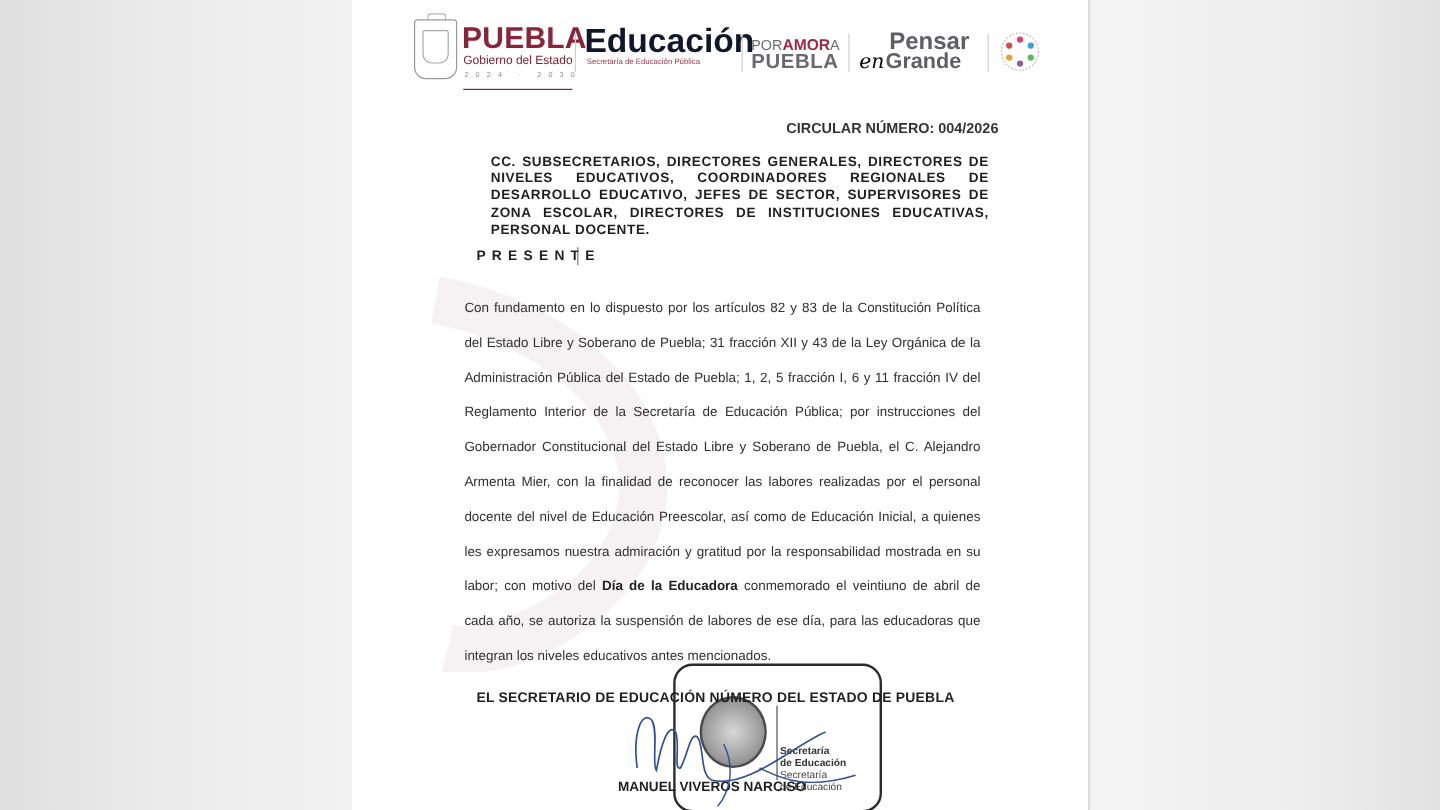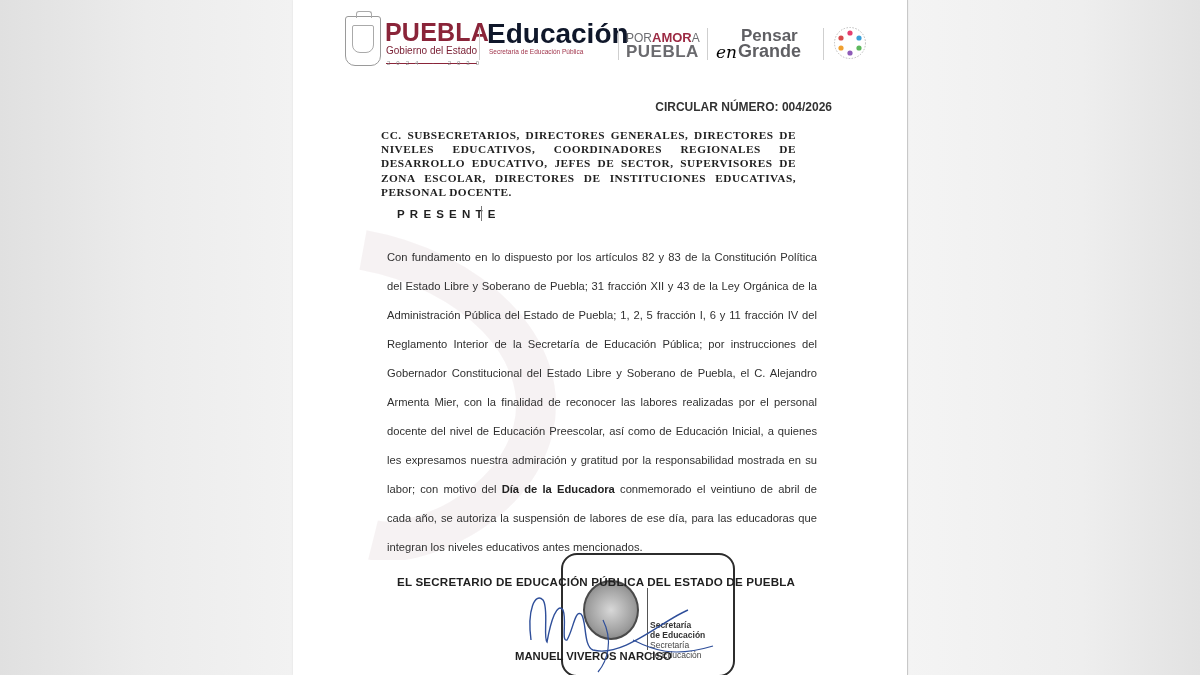--- a/index.html
+++ b/index.html
@@ -35,21 +35,21 @@
   .crest:after {
     content: ""; position: absolute; left: 10px; top: -6px; width: 14px; height: 6px;
     border: 1px solid #aaa; border-bottom: none; border-radius: 3px 3px 0 0;
   }
   .puebla-word {
     position: absolute; left: 42px; top: 6px; font-weight: bold; font-size: 25px;
     color: #8a2439; letter-spacing: 0.2px; line-height: 25px;
   }
   .puebla-sub {
     position: absolute; left: 43px; top: 31px; font-size: 10px; color: #7b2236; line-height: 11px;
-    border-bottom: 1px solid #8a2439; padding-bottom: 7px;
+    border-bottom: 1px solid #8a2439; padding-bottom: 18px;
   }
   .puebla-years {
     position: absolute; left: 44px; top: 46px; font-size: 6px; color: #8d8d8d; letter-spacing: 6px;
   }
   .divider { position: absolute; top: 14px; width: 1px; height: 32px; background: #cfcfcf; }
   .edu-word {
     position: absolute; left: 144px; top: 9px; font-weight: bold; font-size: 28px;
     color: #0f172a; line-height: 22px;
   }
   .edu-sub {
@@ -57,42 +57,42 @@
   }
   .amor-top {
     position: absolute; left: 283px; top: 17px; font-size: 12px; color: #6e6e72; line-height: 13px;
   }
   .amor-top b { color: #9c2a43; font-size: 13px; }
   .amor-bottom {
     position: absolute; left: 283px; top: 29px; font-weight: bold; font-size: 17px; color: #6a6a6e;
     letter-spacing: 0.5px; line-height: 17px;
   }
   .pensar-top {
-    position: absolute; left: 398px; top: 12px; font-weight: bold; font-size: 17px; color: #5f5f63;
+    position: absolute; left: 398px; top: 12px; font-weight: bold; font-size: 20px; color: #5f5f63;
     line-height: 19px;
     text-align: center;
   }
   .pensar-en {
     position: absolute; left: 373px; top: 30px; font-style: italic; font-size: 17px; color: #000000;
     font-family: "DejaVu Serif", serif; line-height: 17px;
   }
   .pensar-grande {
     position: absolute; left: 395px; top: 28px; font-weight: bold; font-size: 18px; color: #5f5f63;
     line-height: 19px;
   }
   .circle-logo {
     position: absolute; left: 490px; top: 12px; width: 34px; height: 34px;
   }
   
   .circular-no {
     position: absolute; right: 75px; top: 100px; font-weight: bold; font-size: 12px; color: #333; margin-left: 24px;
   }
   .addressee {
-    position: absolute; left: 88px; top: 128px; width: 415px; font-weight: bold; font-size: 11.3px;
-    color: #1f1f1f; line-height: 14.2px; text-align: justify; letter-spacing: 0.5px; font-family: Liberation Serif, serif;
+    position: absolute; left: 116px; top: 128px; width: 415px; font-weight: bold; font-size: 11.3px;
+    color: #1f1f1f; line-height: 14.2px; text-align: justify; letter-spacing: 0.5px;
   }
   .presente {
     position: absolute; left: 104px; top: 208px; font-weight: bold; font-size: 11.5px;
     color: #1f1f1f; letter-spacing: 5.2px;
   }
   .cursor { position: absolute; left: 188px; top: 206px; width: 1px; height: 15px; background: #777; }
   .para {
     position: absolute; left: 94px; width: 430px; font-size: 11.2px; color: #303030;
     line-height: 29px; text-align: justify;
   }
@@ -186,20 +186,20 @@
   <div class="stamp"></div>
   <div class="seal"></div>
   <div class="stamp-line"></div>
   <div class="stamp-text">
     <div class="b">Secretaría</div>
     <div class="b">de Educación</div>
     <div>Secretaría</div>
     <div>de Educación</div>
   </div>
 
-  <div class="signer-title">EL SECRETARIO DE EDUCACIÓN PÚBLICA DEL ESTADO DE PUEBLA</div>
+  <div class="signer-title">EL SECRETARIO DE EDUCACIÓN NÚMERO DEL ESTADO DE PUEBLA</div>
   <div class="signer-name">MANUEL VIVEROS NARCISO</div>
 
   <svg class="signature" viewBox="0 0 220 95">
     <path d="M18 60 C14 30 22 12 30 20 C36 28 30 58 34 62 C38 40 44 22 50 30 C54 40 48 62 54 60 C60 50 62 30 68 34 C74 40 70 66 80 70 C110 78 150 40 175 30" fill="none" stroke="#2f4f9a" stroke-width="1.4"></path>
     <path d="M90 40 C100 60 95 80 85 92 M120 60 C140 70 160 78 200 66" fill="none" stroke="#2f4f9a" stroke-width="1.2"></path>
   </svg>
 </div>
 
 </body></html>

